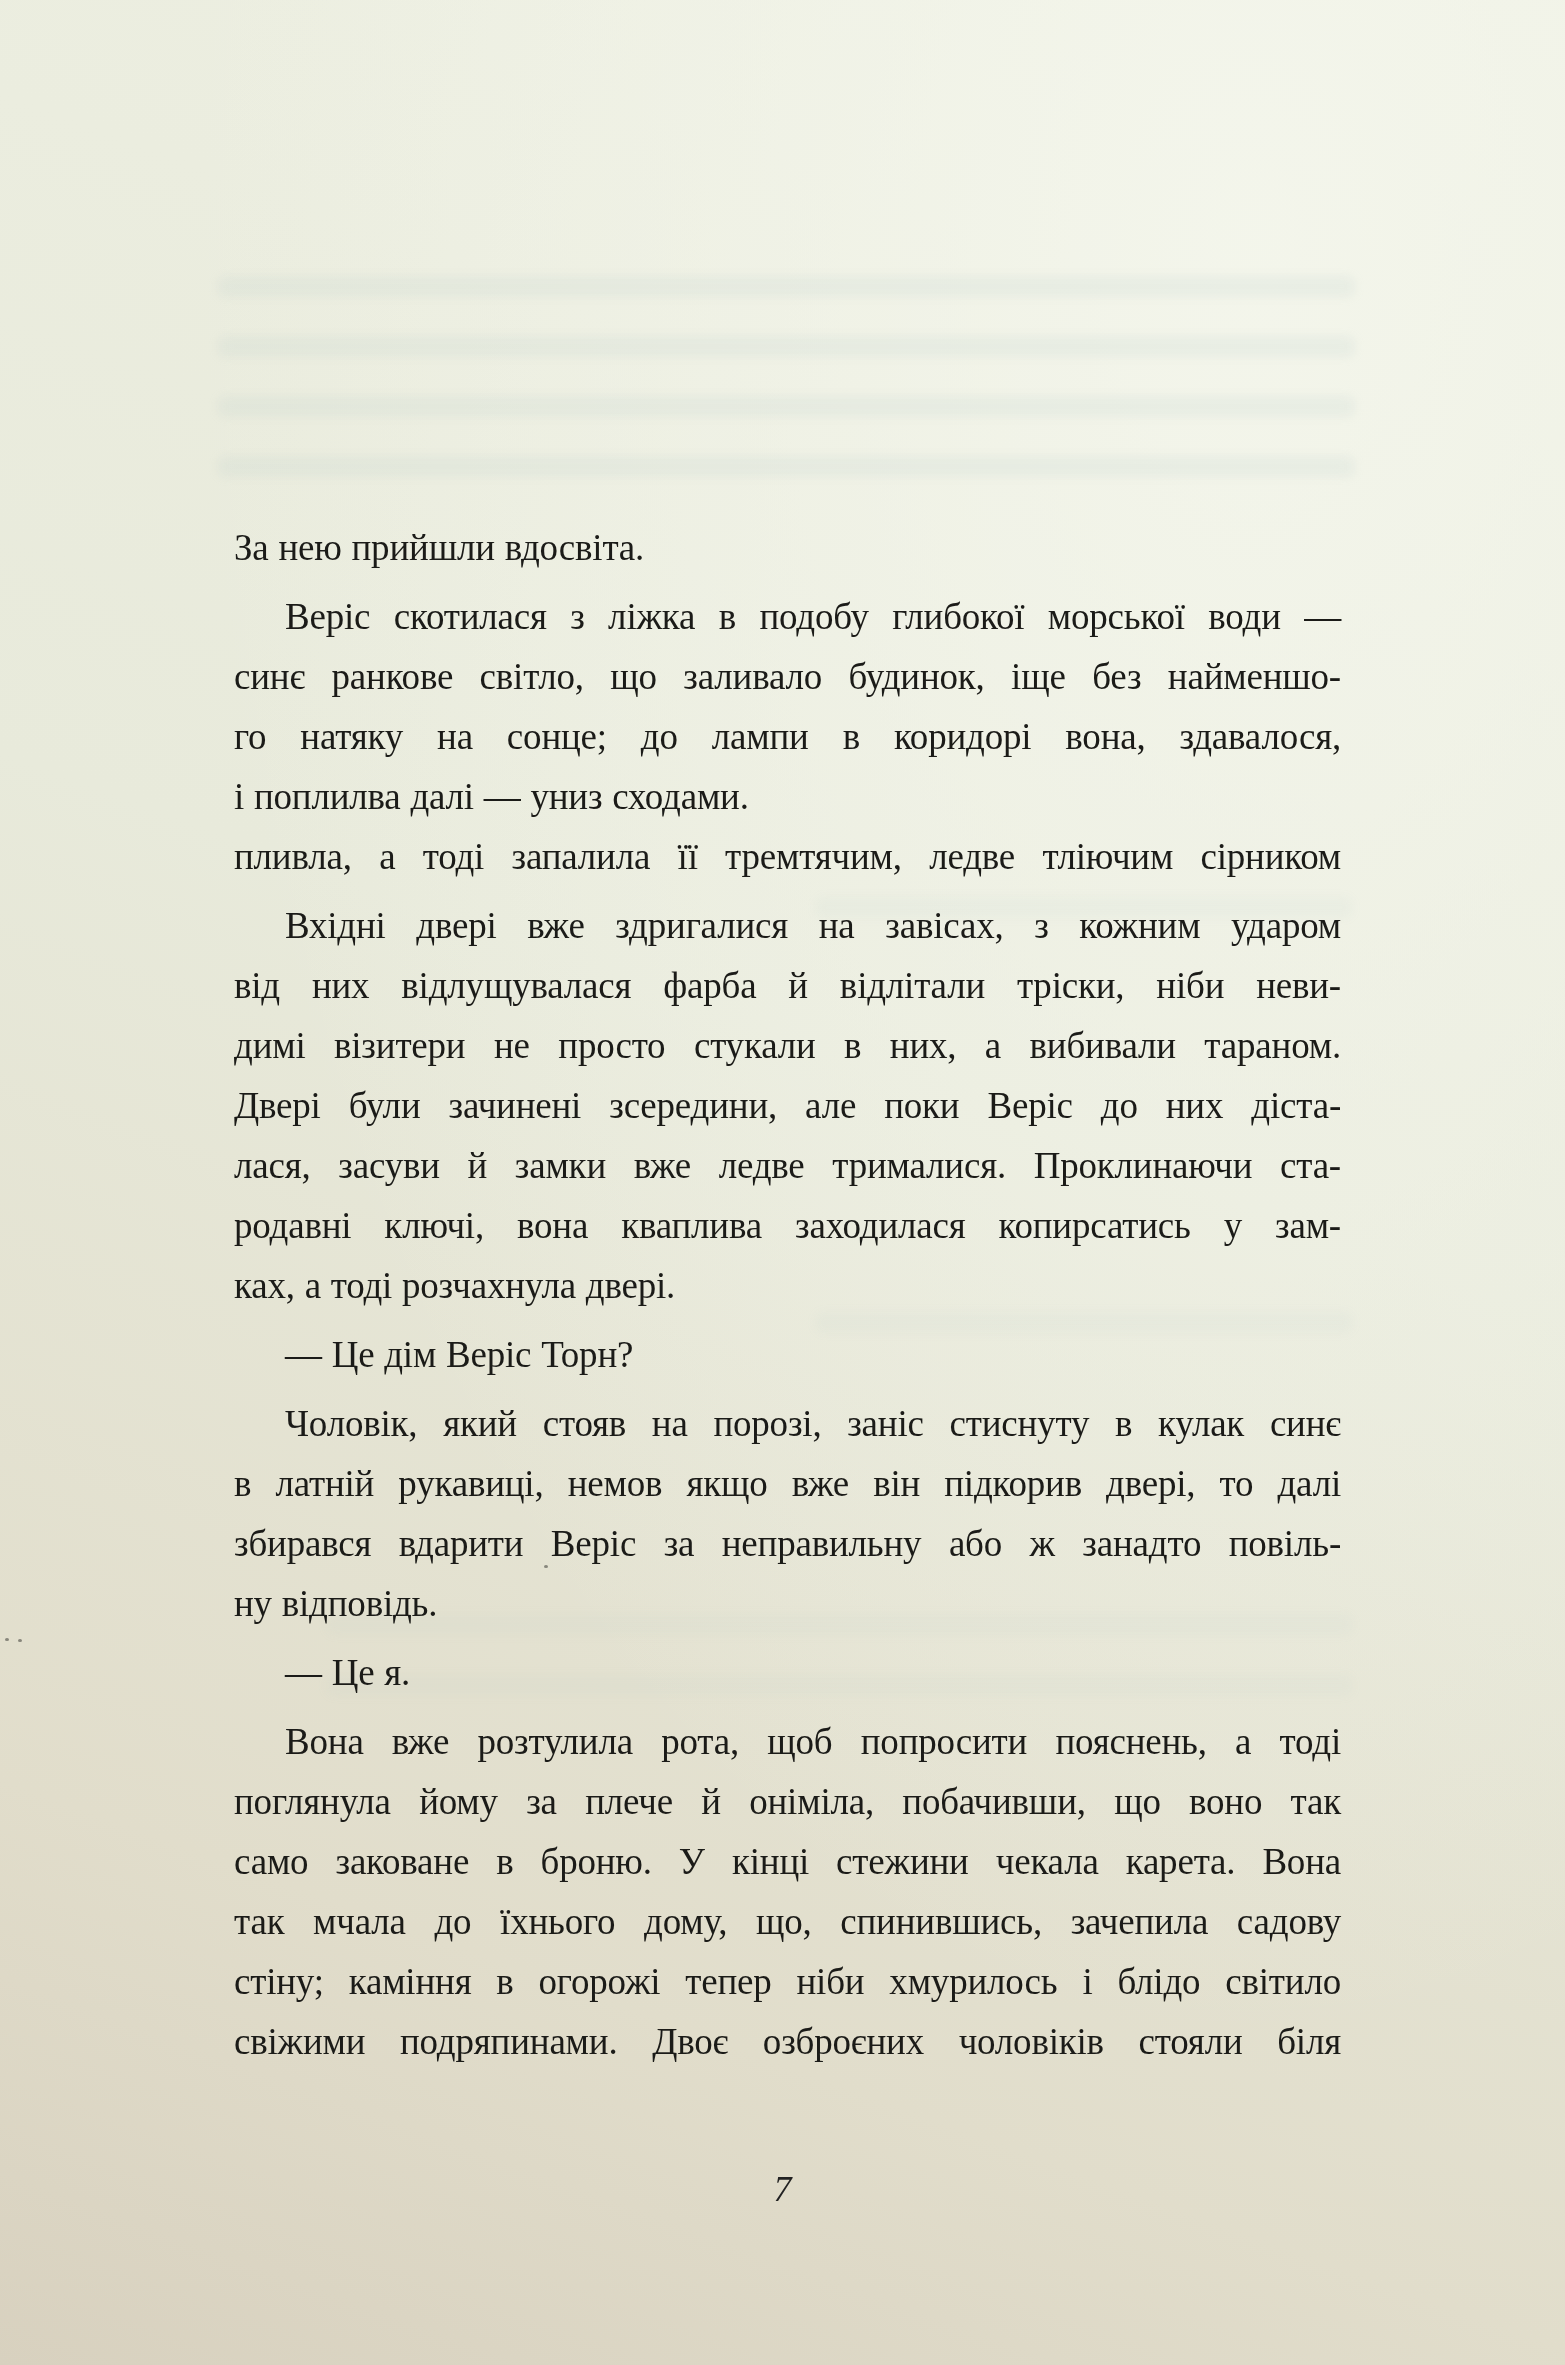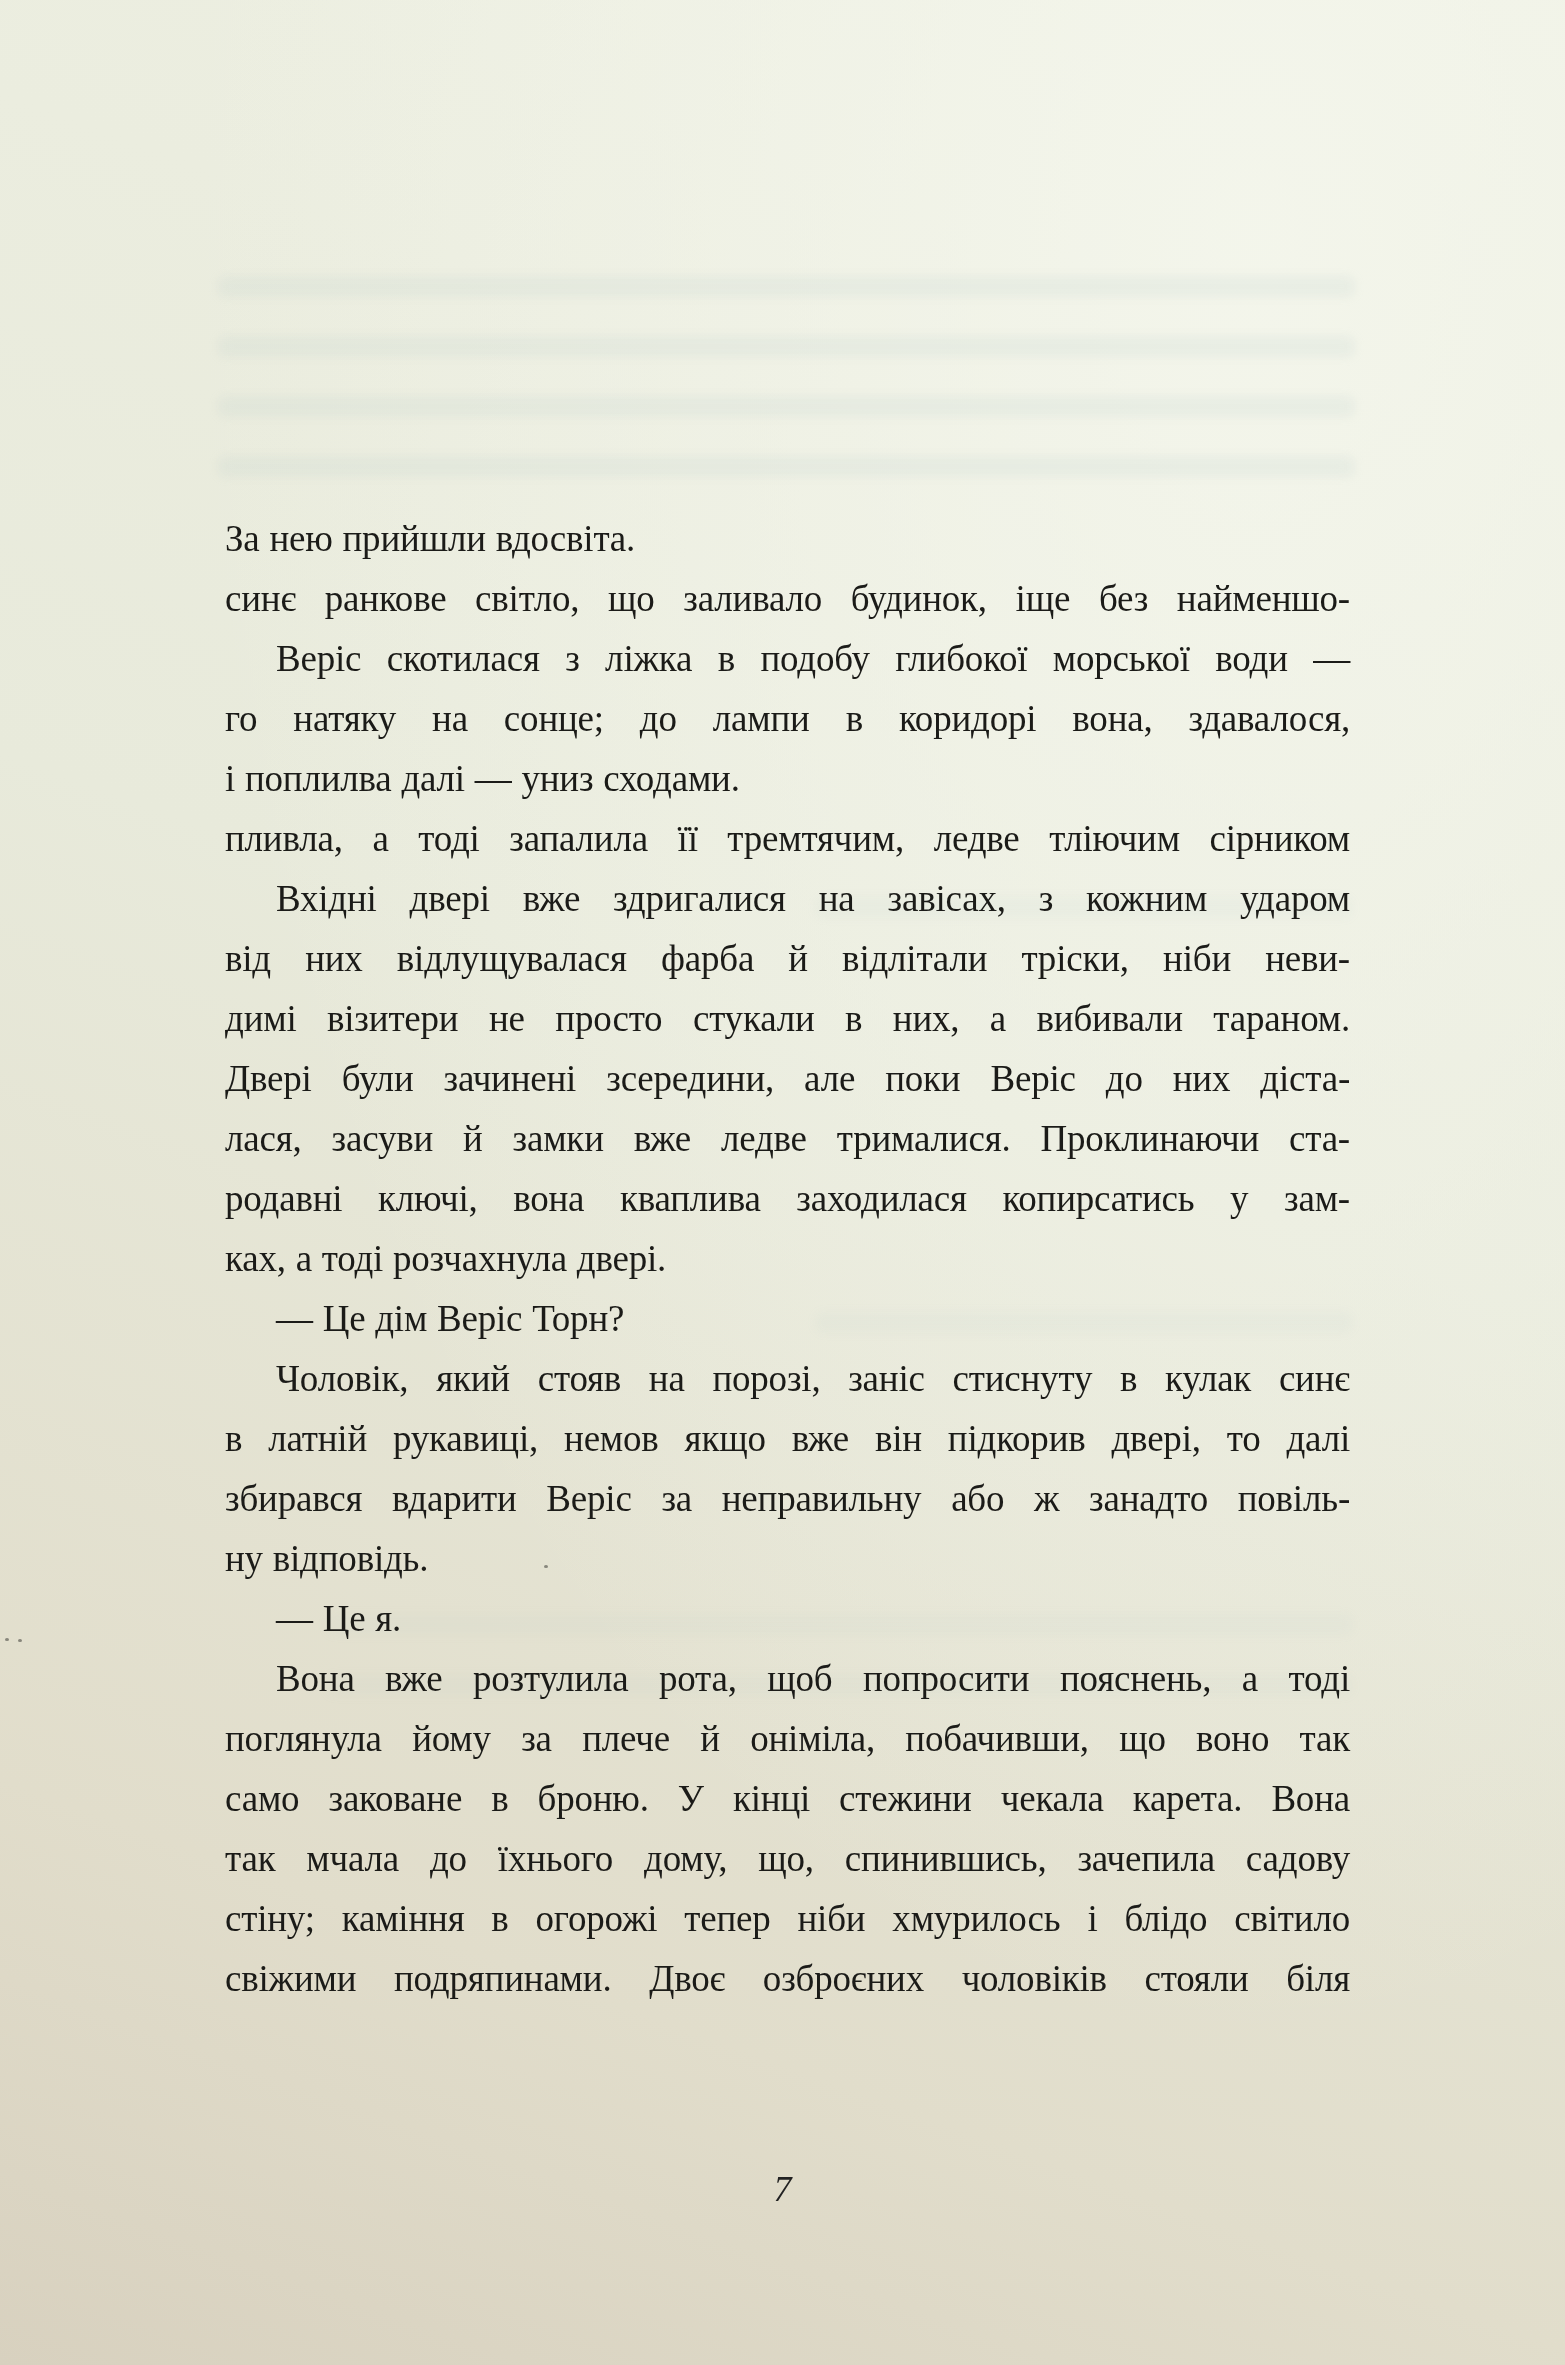--- a/index.html
+++ b/index.html
@@ -30,21 +30,21 @@
       position: absolute;
       left: 225px;
       top: 509px;
       width: 1125px;
       font-size: 37px;
       line-height: 60px;
       letter-spacing: -0.2px;
       word-spacing: 0.8px;
     }
     .para {
-      margin: 0;
+      margin: 9px;
       text-align: justify;
       text-align-last: left;
       text-indent: 51px;
       hyphens: manual;
       font-family: Liberation Serif, serif;
     }
     .para.noindent {
       text-indent: 0;
     }
     .line {
@@ -94,22 +94,22 @@
 <div class="speck" style="left:18px; top:1639px;"></div>
 <div class="speck" style="left:544px; top:1565px;"></div>
 
 <main class="page-text">
 
   <p class="para noindent">
     <span class="line last">За нею прийшли вдосвіта.</span>
   </p>
 
   <p class="para noindent">
+    <span class="line indent">Веріс скотилася з ліжка в подобу глибокої морської води —</span>
     <span class="line">синє ранкове світло, що заливало будинок, іще без найменшо-</span>
-    <span class="line indent">Веріс скотилася з ліжка в подобу глибокої морської води —</span>
     <span class="line">го натяку на сонце; до лампи в коридорі вона, здавалося,</span>
     <span class="line last">і поплилва далі — униз сходами.</span>
     <span class="line">пливла, а тоді запалила її тремтячим, ледве тліючим сірником</span>
   </p>
 
   <p class="para noindent">
     <span class="line indent">Вхідні двері вже здригалися на завісах, з кожним ударом</span>
     <span class="line">від них відлущувалася фарба й відлітали тріски, ніби неви-</span>
     <span class="line">димі візитери не просто стукали в них, а вибивали тараном.</span>
     <span class="line">Двері були зачинені зсередини, але поки Веріс до них діста-</span>

